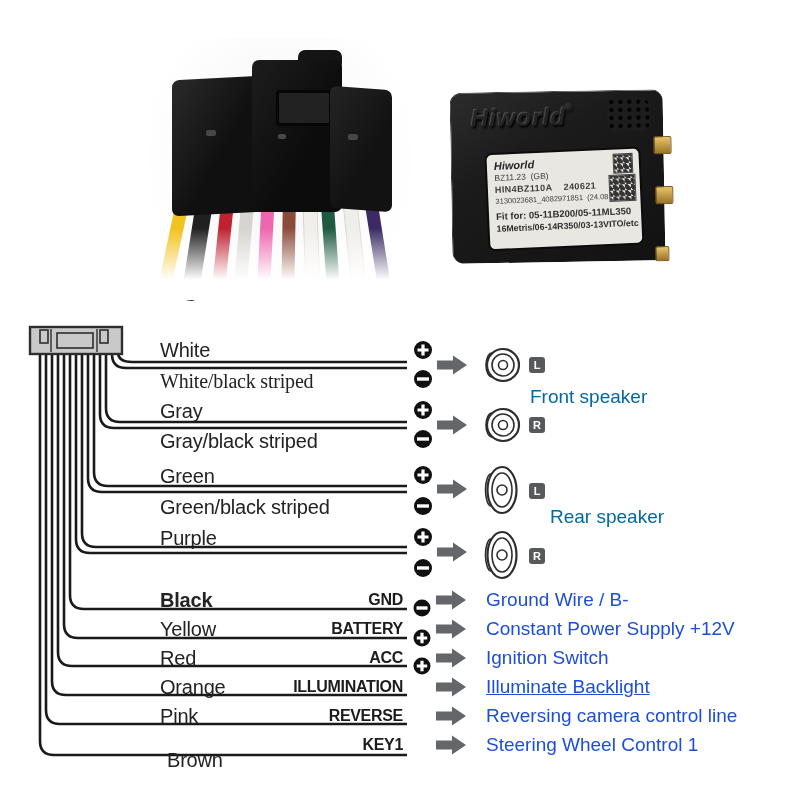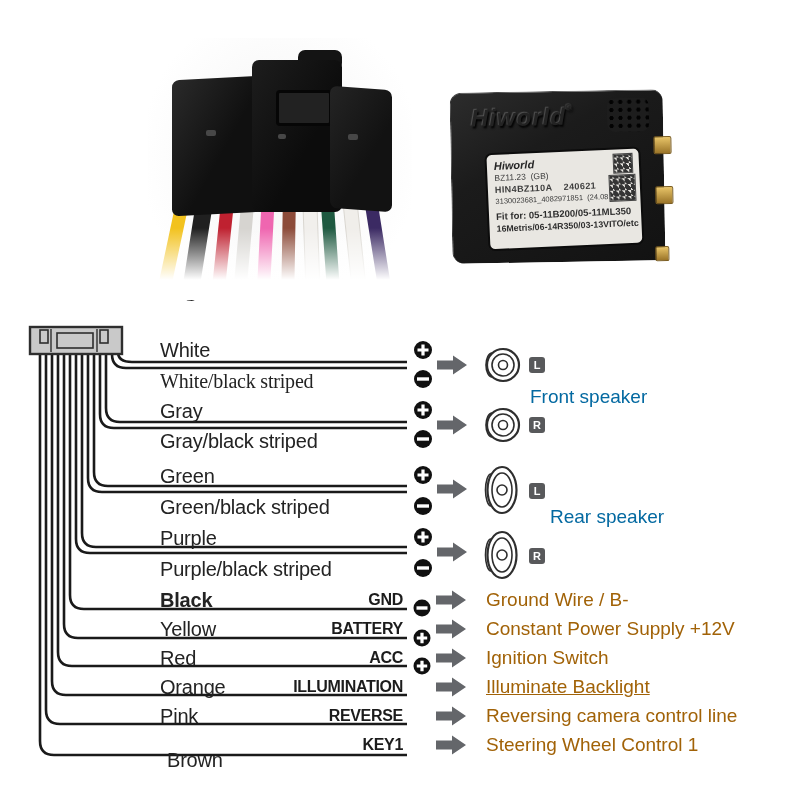--- a/index.html
+++ b/index.html
@@ -2,21 +2,21 @@
 <html><head>
 <meta charset="utf-8">
 <style>
   html,body{margin:0;padding:0;background:#fff;}
   #stage{position:relative;width:800px;height:800px;background:#ffffff;overflow:hidden;
          font-family:"Liberation Sans",sans-serif;color:#232323;}
   .abs{position:absolute;}
   
   .lbl{position:absolute;font:500 20px/22px "Liberation Sans",sans-serif;color:#232323;letter-spacing:-.2px;white-space:nowrap;}
   .term{position:absolute;width:155px;text-align:right;font:700 16px/22px "Liberation Sans",sans-serif;color:#1c1c1c;letter-spacing:-.3px;}
-  .desc{position:absolute;font:500 19px/22px "Liberation Sans",sans-serif;color:#a16207;white-space:nowrap;}
+  .desc{position:absolute;font:500 19px/22px "Liberation Sans",sans-serif;color:#1d4ed8;white-space:nowrap;}
   .spk-label{position:absolute;font:500 19px/22px "Liberation Sans",sans-serif;color:#0369a1;white-space:nowrap;}
   .badge{position:absolute;width:16px;height:16px;border-radius:3px;background:#58595b;color:#fff;
          font:700 11px/16px "Liberation Sans",sans-serif;text-align:center;}
   
   .photo-bg{position:absolute;border-radius:20px;background:radial-gradient(ellipse at 50% 45%,#f3f3f3 0%,#ffffff 75%);}
   .blk{position:absolute;border-radius:7px;}
   .wire{position:absolute;width:13px;height:102px;border-radius:7px;transform-origin:50% 0;}
   .fade{position:absolute;background:linear-gradient(rgba(255,255,255,0) 0%,#ffffff 72%);}
   
   .module-box{position:absolute;left:451px;top:91px;width:212px;height:170px;border-radius:12px;
@@ -205,21 +205,20 @@
     </g>
   </svg>
 
   <div class="lbl" style="left:160px;top:339px;">White</div>
   <div class="lbl" style="left:160px;top:370px;font-family:Liberation Serif, serif;">White/black striped</div>
   <div class="lbl" style="left:160px;top:400px;">Gray</div>
   <div class="lbl" style="left:160px;top:430px;">Gray/black striped</div>
   <div class="lbl" style="left:160px;top:465px;">Green</div>
   <div class="lbl" style="left:160px;top:496px;">Green/black striped</div>
   <div class="lbl" style="left:160px;top:527px;">Purple</div>
-  <div class="lbl" style="left:160px;top:558px;">Purple/black striped</div>
   <div class="lbl" style="left:160px;top:589px;font-weight:bold;">Black</div>
   <div class="lbl" style="left:160px;top:618px;">Yellow</div>
   <div class="lbl" style="left:160px;top:647px;">Red</div>
   <div class="lbl" style="left:160px;top:676px;">Orange</div>
   <div class="lbl" style="left:160px;top:705px;">Pink</div>
   <div class="lbl" style="left:160px;top:749px;margin-left:7px;">Brown</div>
 
   <div class="term" style="left:248px;top:589px;">GND</div>
   <div class="term" style="left:248px;top:618px;">BATTERY</div>
   <div class="term" style="left:248px;top:647px;">ACC</div>

